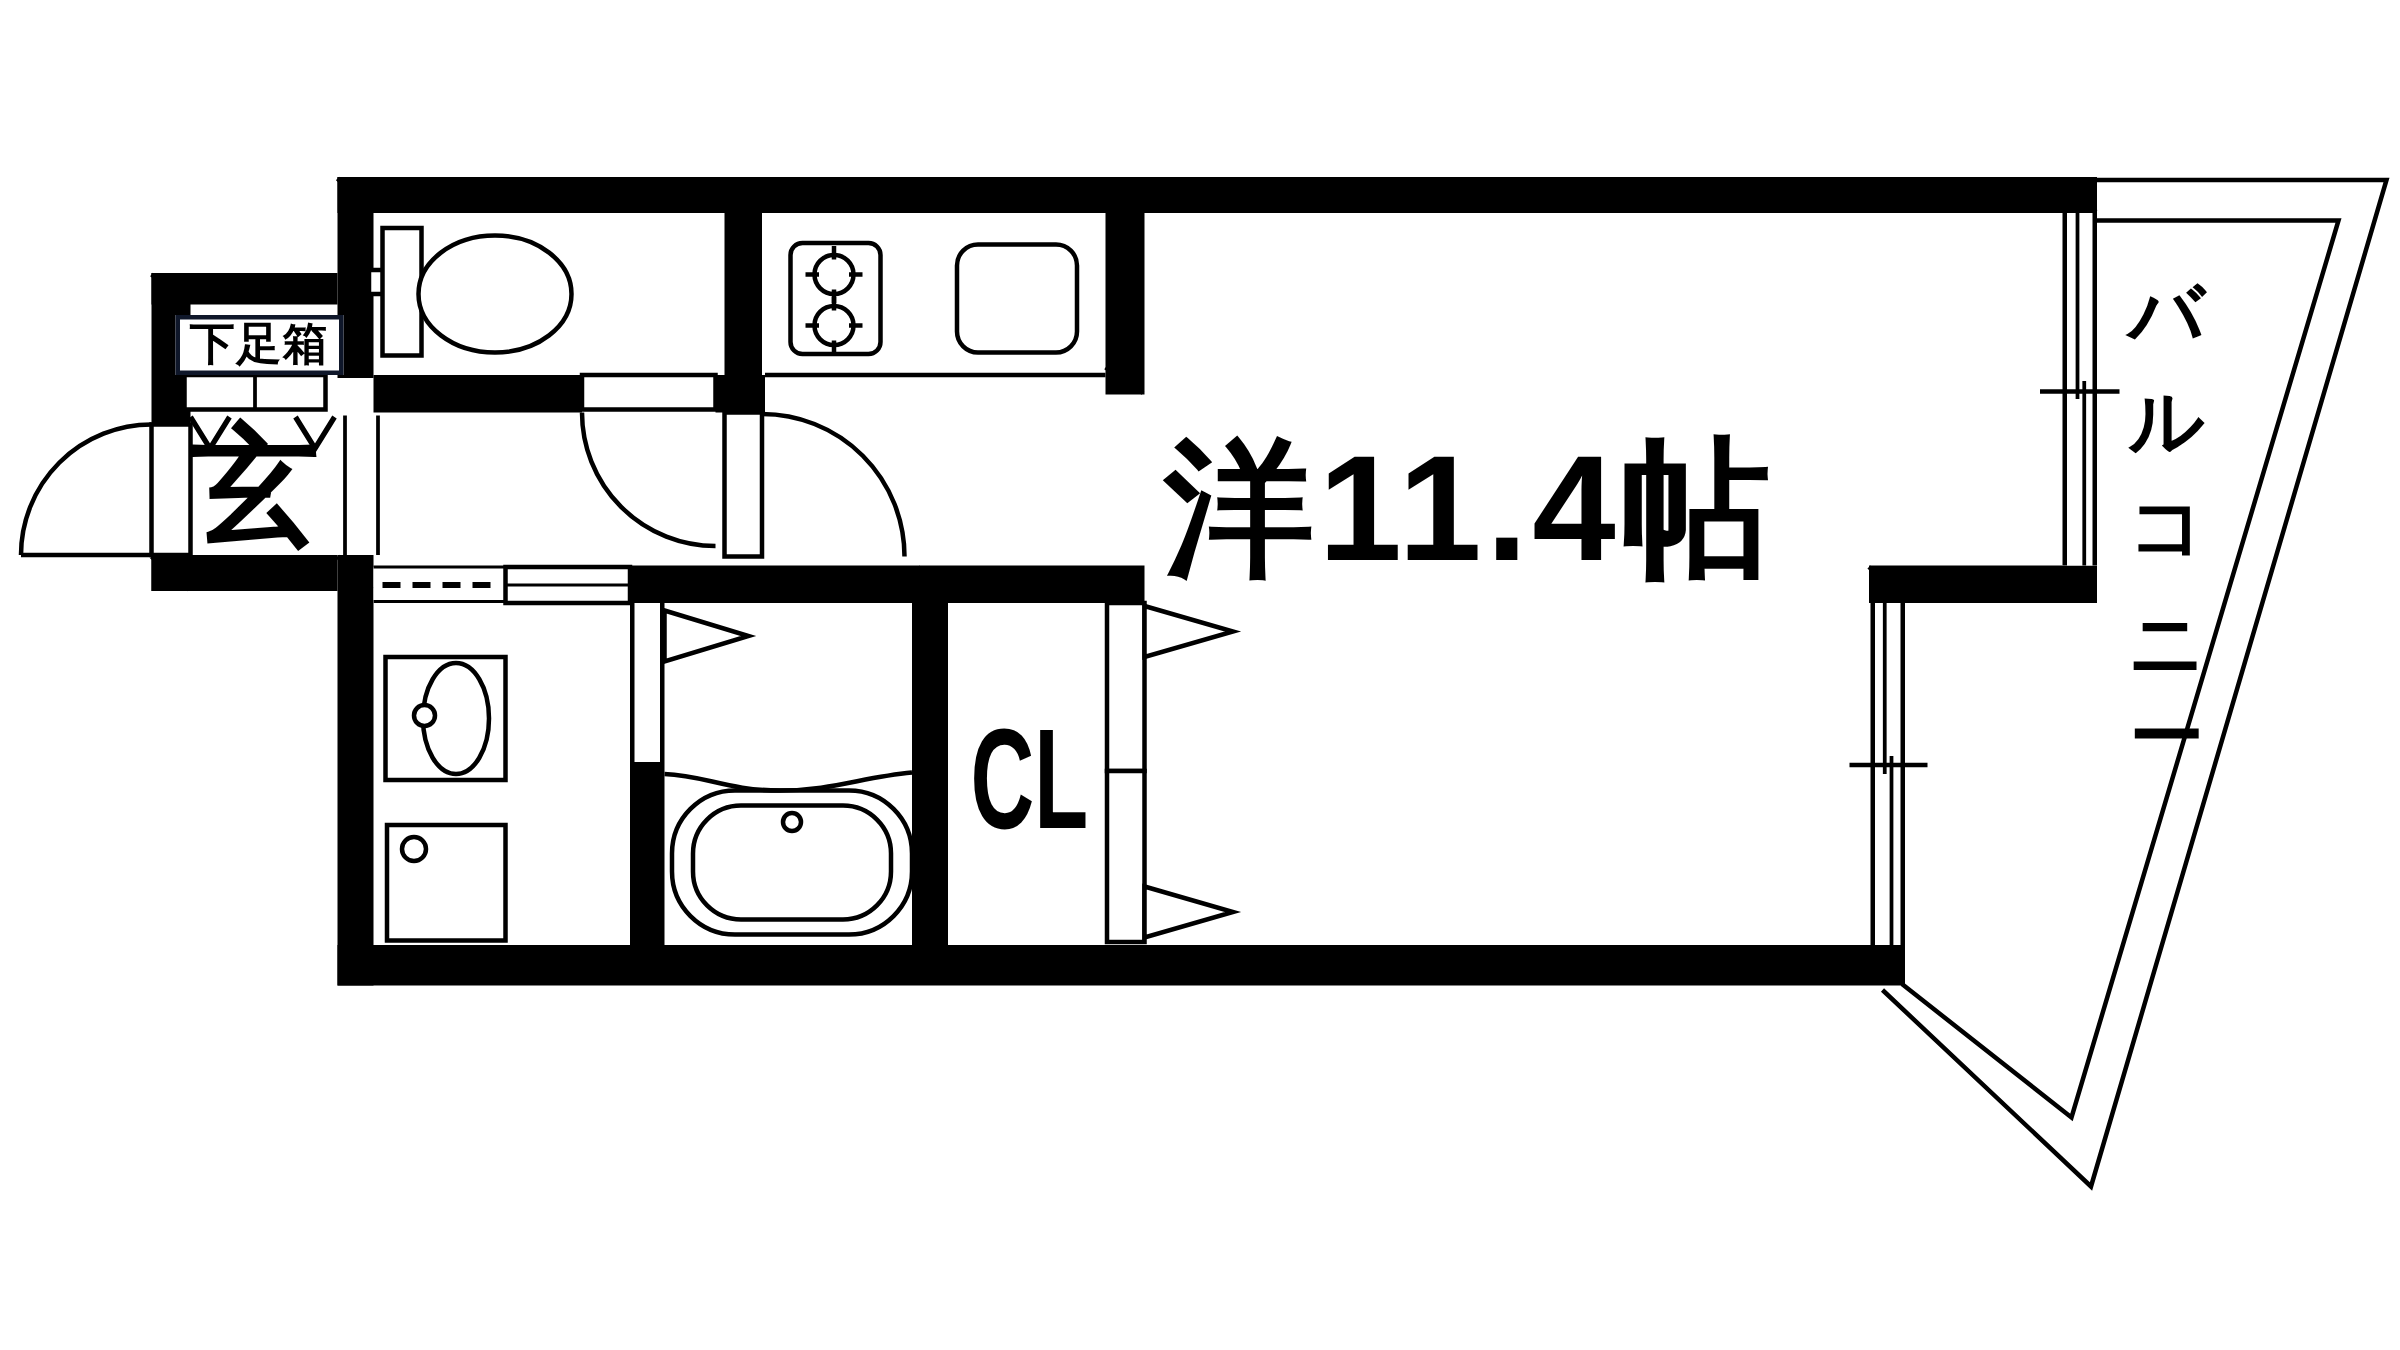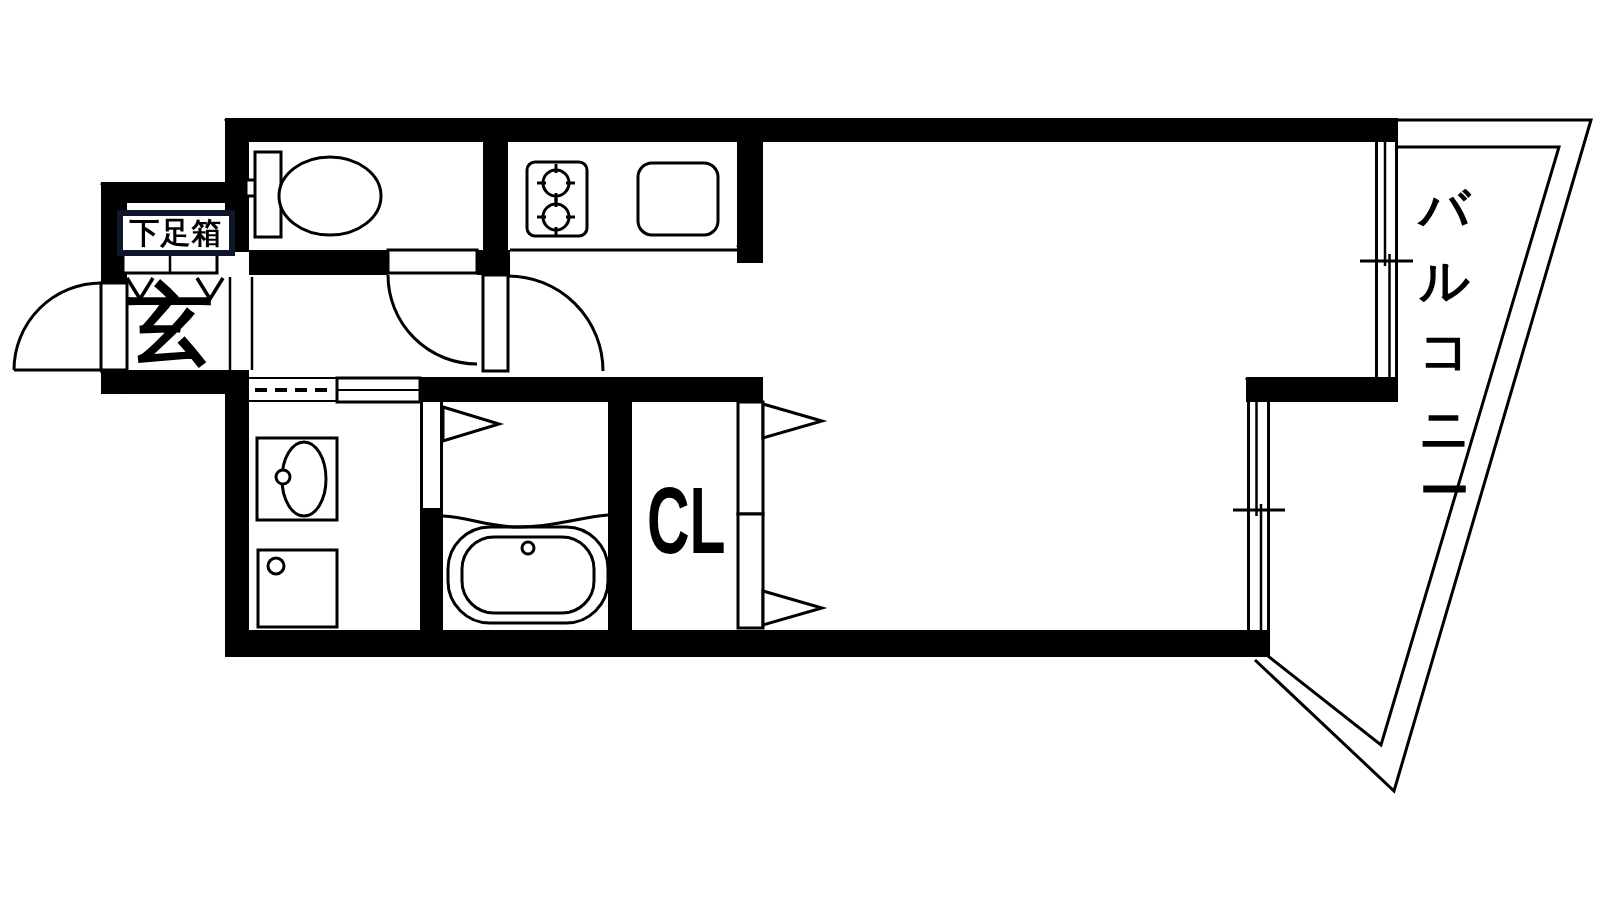--- a/index.html
+++ b/index.html
@@ -6,21 +6,21 @@
   .canvas{
     position:relative;width:1600px;height:900px;overflow:hidden;
     background:var(--bg,#fff);
     font-family:"Liberation Sans","DejaVu Sans",sans-serif;
     color:#000;
   }
   .canvas svg{position:absolute;left:0;top:0;}
   .lbl{position:absolute;white-space:nowrap;line-height:1;color:#000;}
   .lbl-shoebox{
     left:117px;top:210px;width:106px;height:34px;
-    border:6px solid #0f172a;background:#fff;
+    border:3px solid #0f172a;background:#fff;
     display:flex;align-items:center;justify-content:center;
     font-size:30px;font-weight:600;letter-spacing:1px;
   }
   .lbl-entrance{left:127px;top:281px;font-size:86px;font-weight:600;}
   .lbl-mainroom{left:776px;top:289px;font-size:100px;font-weight:600;letter-spacing:3px;}
   .lbl-closet{left:647px;top:473px;font-size:95px;font-weight:700;
     transform:scaleX(0.62);transform-origin:0 0;}
   .lbl-balcony{left:1420px;top:152px;font-size:50px;font-weight:600;
     writing-mode:vertical-rl;letter-spacing:21px;}
 </style>
@@ -176,15 +176,16 @@
     <g>
       <rect x="738" y="402" width="25" height="112" fill="#fff" stroke="var(--line,#000)" stroke-width="3"></rect>
       <rect x="738" y="514" width="25" height="114" fill="#fff" stroke="var(--line,#000)" stroke-width="3"></rect>
       <polygon points="763,404 822,421 763,438" fill="#fff" stroke="var(--line,#000)" stroke-width="3"></polygon>
       <polygon points="763,591 822,608 763,625" fill="#fff" stroke="var(--line,#000)" stroke-width="3"></polygon>
     </g>
   </svg>
 
   <div class="lbl lbl-shoebox">下足箱</div>
   <div class="lbl lbl-entrance">玄</div>
+  <div class="lbl lbl-mainroom">洋11.4帖</div>
   <div class="lbl lbl-closet">CL</div>
   <div class="lbl lbl-balcony">バルコニー</div>
 </div>
 
 </body></html>

